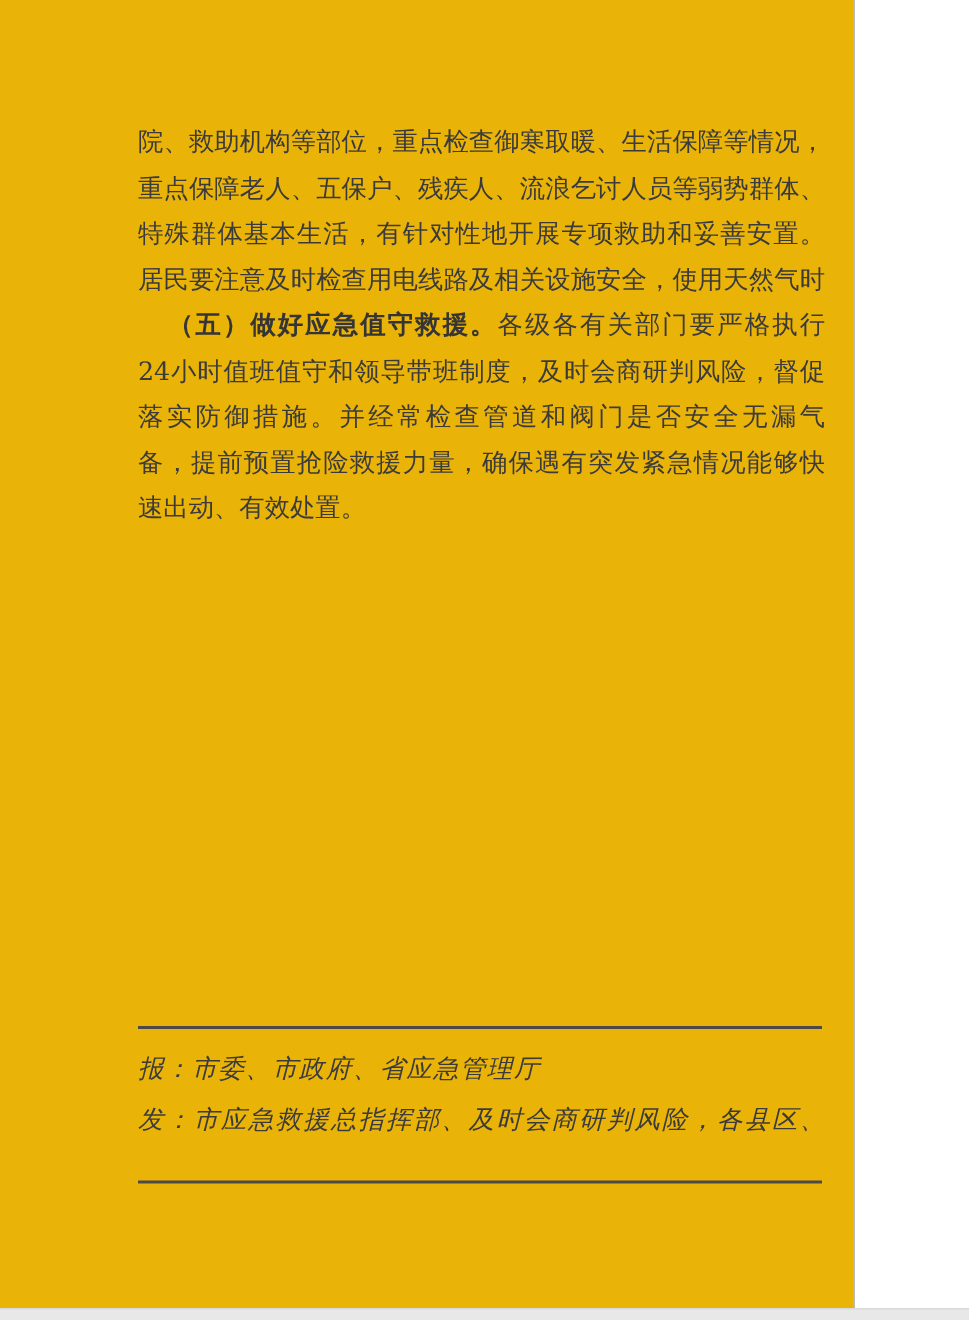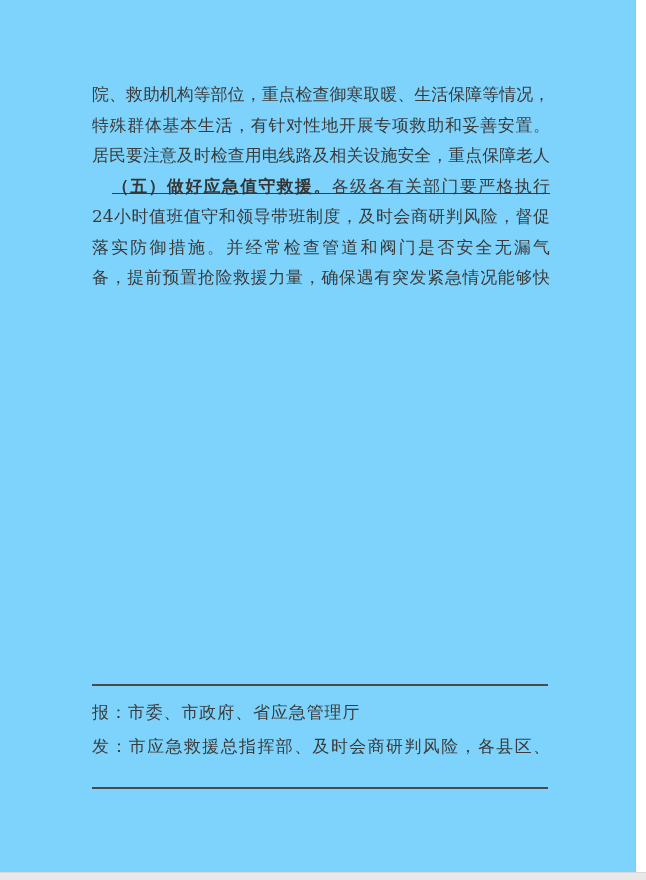--- a/index.html
+++ b/index.html
@@ -12,23 +12,23 @@
     width: 646px;
     height: 880px;
     overflow: hidden;
     background: #ffffff;
     font-family: "DejaVu Serif", "Liberation Serif", serif;
   }
   .paper {
     position: absolute;
     left: 0;
     top: 0;
-    width: 636px;
+    width: 570px;
     height: 872px;
-    background: #7dd3fc;
+    background: #eab308;
     border-right: 1px solid #b9b9b9;
     box-sizing: border-box;
   }
   .bottom-strip {
     position: absolute;
     left: 0;
     top: 872px;
     width: 646px;
     height: 8px;
     background: #e8e8e8;
@@ -43,64 +43,67 @@
     font-size: 16.9px;
     line-height: 30.5px;
     color: #3b3b3b;
     text-align: left;
   }
   .line { min-height: 30.5px; }
   .j {
     text-align: justify;
     text-align-last: justify;
   }
-  .indent { text-indent: 20px; text-decoration: underline; }
+  .indent { text-indent: 20px; }
   .bold { font-weight: bold; color: #353535; }
   .rule {
     position: absolute;
     left: 92px;
     width: 456px;
     height: 2px;
     background: #4a4a4a;
   }
   .rule1 { top: 684px; }
   .rule2 { top: 787px; }
   .footer-line {
     position: absolute;
     left: 92px;
     width: 458px;
     font-size: 16.9px;
     line-height: 24px;
     color: #3b3b3b;
+    font-style: italic;
   }
   .report { top: 700px; letter-spacing: 1px; }
   .cc1 {
     top: 734px;
     text-align: justify;
     text-align-last: justify;
   }
   .cc2 { top: 765px; }
 </style>
 </head>
 <body>
 
 <div class="stage">
   <div class="paper">
 
     <div class="text-block">
       <div class="line j">院、救助机构等部位，重点检查御寒取暖、生活保障等情况，</div>
+      <div class="line j">重点保障老人、五保户、残疾人、流浪乞讨人员等弱势群体、</div>
       <div class="line j">特殊群体基本生活，有针对性地开展专项救助和妥善安置。</div>
-      <div class="line j">居民要注意及时检查用电线路及相关设施安全，重点保障老人</div>
+      <div class="line j">居民要注意及时检查用电线路及相关设施安全，使用天然气时</div>
 
       <div class="line j indent">
         <span class="bold">（五）做好应急值守救援。</span><span>各级各有关部门要严格执行</span>
       </div>
       <div class="line j">24小时值班值守和领导带班制度，及时会商研判风险，督促</div>
       <div class="line j">落实防御措施。并经常检查管道和阀门是否安全无漏气</div>
       <div class="line j">备，提前预置抢险救援力量，确保遇有突发紧急情况能够快</div>
+      <div class="line">速出动、有效处置。</div>
     </div>
 
     <div class="rule rule1"></div>
 
     <div class="footer-line report">报：市委、市政府、省应急管理厅</div>
     <div class="footer-line cc1">发：市应急救援总指挥部、及时会商研判风险，各县区、</div>
 
     <div class="rule rule2"></div>
 
   </div>

